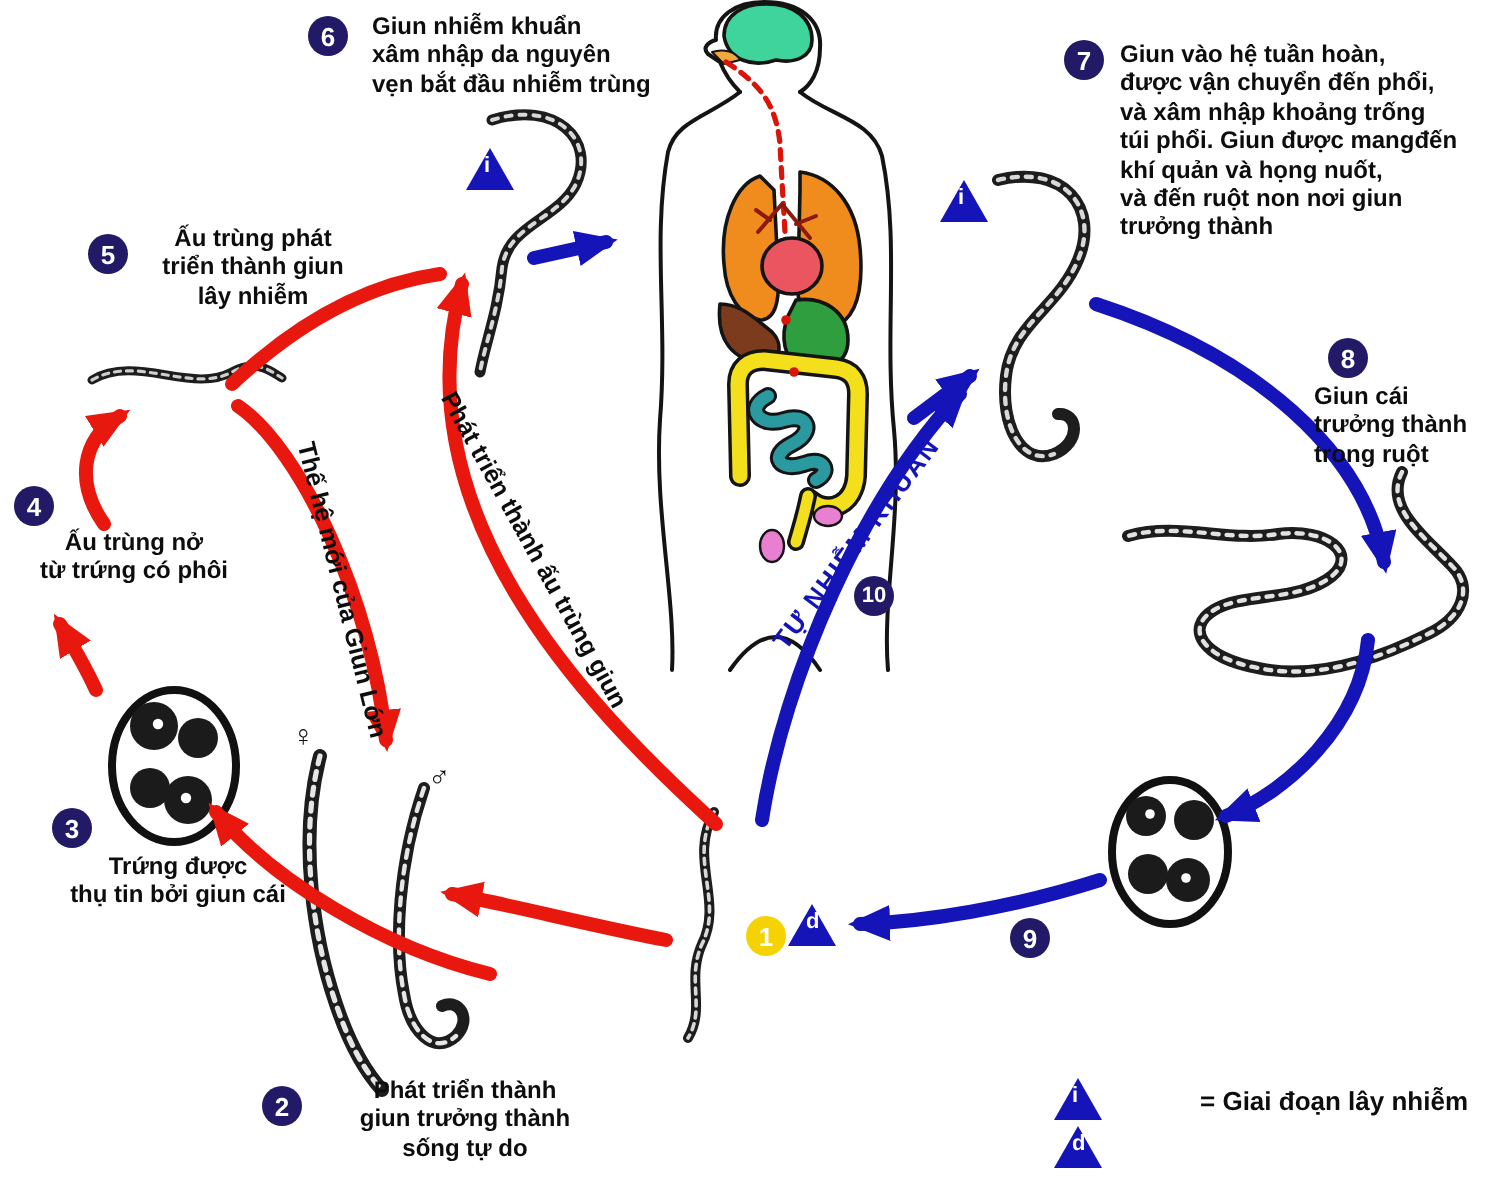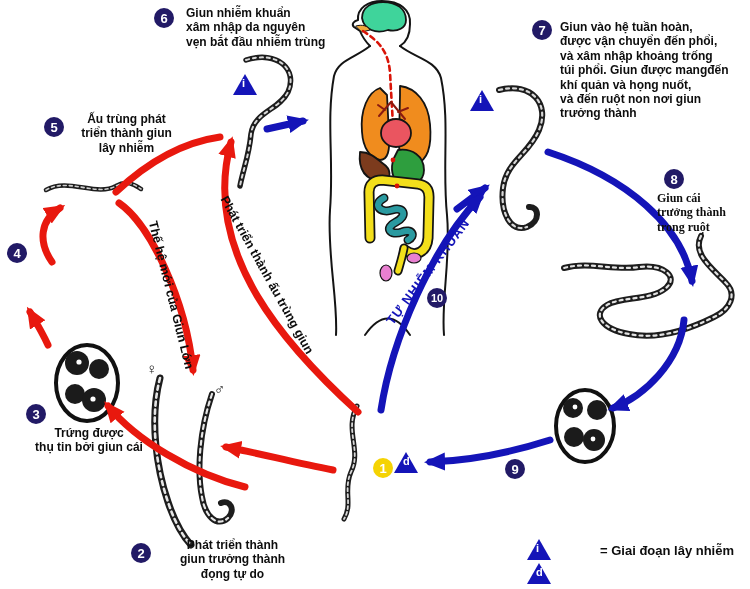--- a/index.html
+++ b/index.html
@@ -173,37 +173,39 @@
   <div class="badge" style="left:7px;top:243px;">4</div>
   <div class="badge" style="left:44px;top:117px;">5</div>
   <div class="badge" style="left:154px;top:8px;">6</div>
   <div class="badge" style="left:532px;top:20px;">7</div>
   <div class="badge" style="left:664px;top:169px;">8</div>
   <div class="badge" style="left:505px;top:459px;">9</div>
   <div class="badge" style="left:427px;top:288px;font-size:11px;">10</div>
 
   <div class="step-text center" style="left:160px;top:538px;width:145px;">Phát triển thành
 giun trưởng thành
-đọng tự do</div>
+sống tự do</div>
   <div class="step-text center" style="left:14px;top:426px;width:150px;">Trứng được
 thụ tin bởi giun cái</div>
+  <div class="step-text center" style="left:2px;top:264px;width:130px;">Ấu trùng nở
+từ trứng có phôi</div>
   <div class="step-text center" style="left:64px;top:90px;width:125px;margin-top:22px;">Ấu trùng phát
 triển thành giun
 lây nhiễm</div>
   <div class="step-text" style="left:186px;top:6px;width:195px;">Giun nhiễm khuẩn
 xâm nhập da nguyên
 vẹn bắt đầu nhiễm trùng</div>
   <div class="step-text" style="left:560px;top:20px;width:190px;">Giun vào hệ tuần hoàn,
 được vận chuyển đến phổi,
 và xâm nhập khoảng trống
 túi phổi. Giun được mangđến
 khí quản và họng nuốt,
 và đến ruột non nơi giun
 trưởng thành</div>
-  <div class="step-text" style="left:657px;top:191px;width:92px;font-family:Liberation Serif, serif;">Giun cái
+  <div class="step-text" style="left:657px;top:191px;width:92px;">Giun cái
 trưởng thành
 trong ruột</div>
 
   <div class="rot-label" style="left:157px;top:268px;width:220px;transform:rotate(61deg);">Phát triển thành ấu trùng giun</div>
   <div class="rot-label" style="left:86px;top:288px;width:170px;transform:rotate(76deg);">Thế hệ mới của Giun Lớn</div>
   <div class="rot-label blue" style="left:363px;top:264px;width:130px;transform:rotate(-53deg);">TỰ NHIỄM KHUẨN</div>
 
   <div class="tri" style="left:233px;top:74px;">
       <span>i</span>
     </div>

